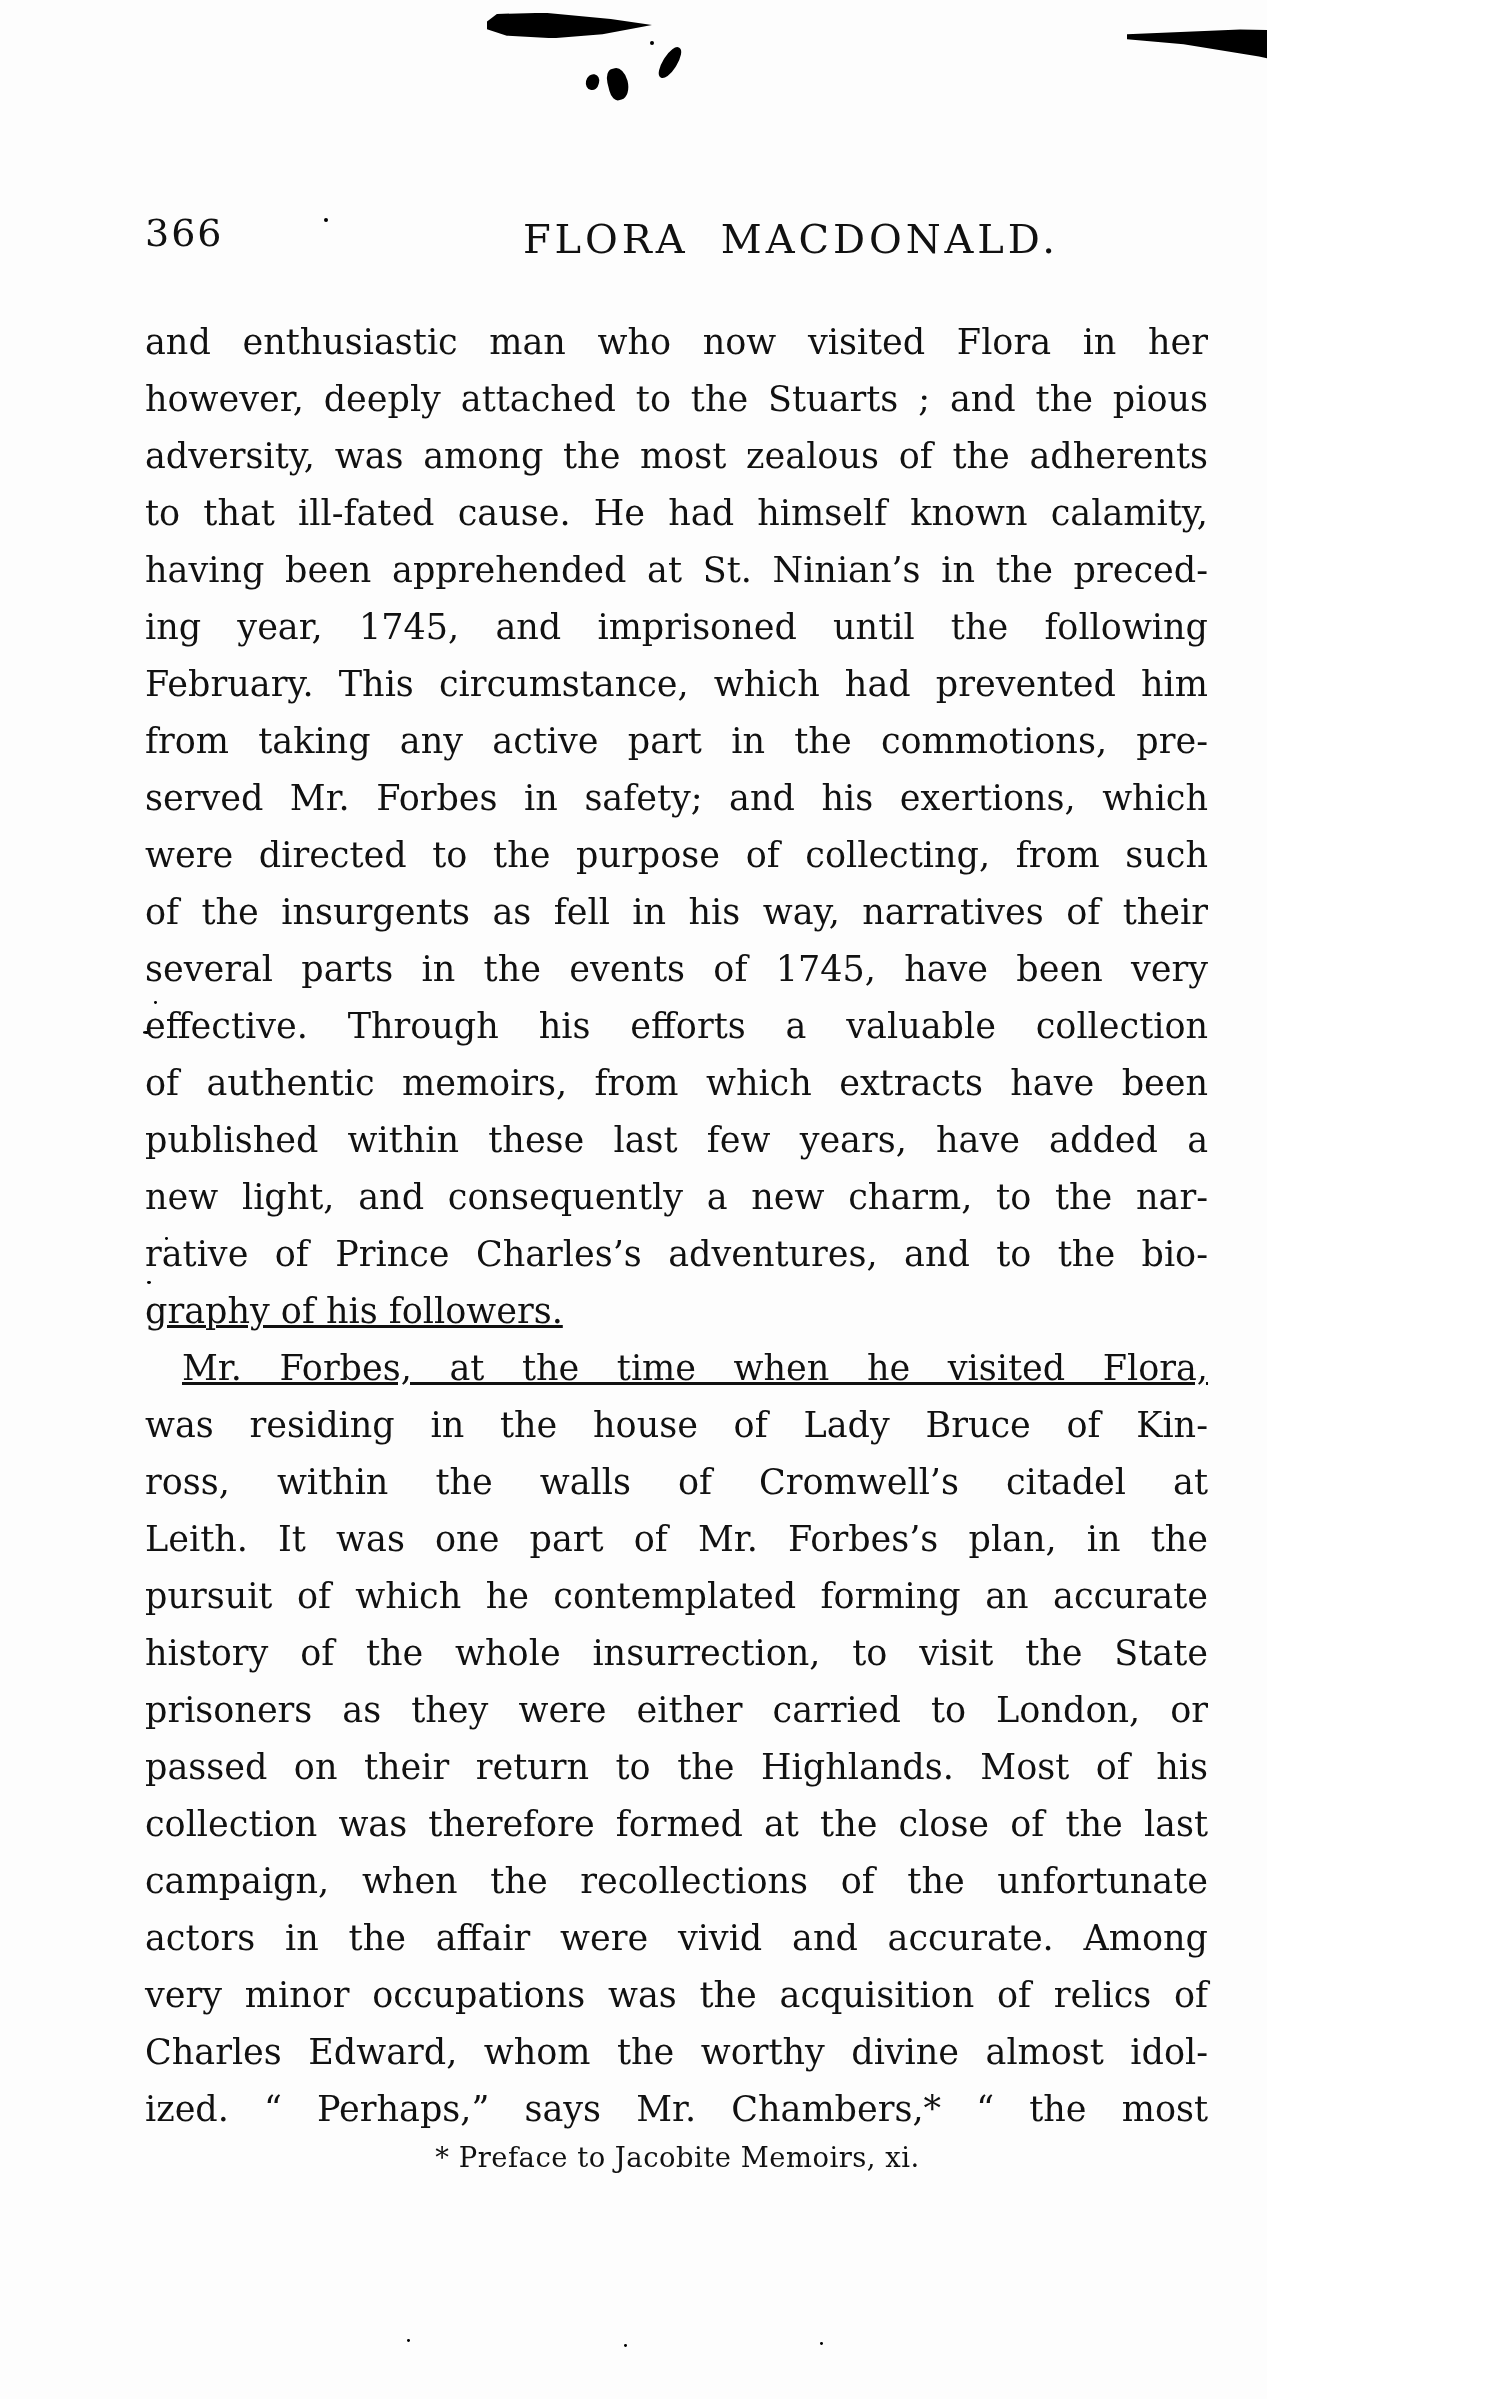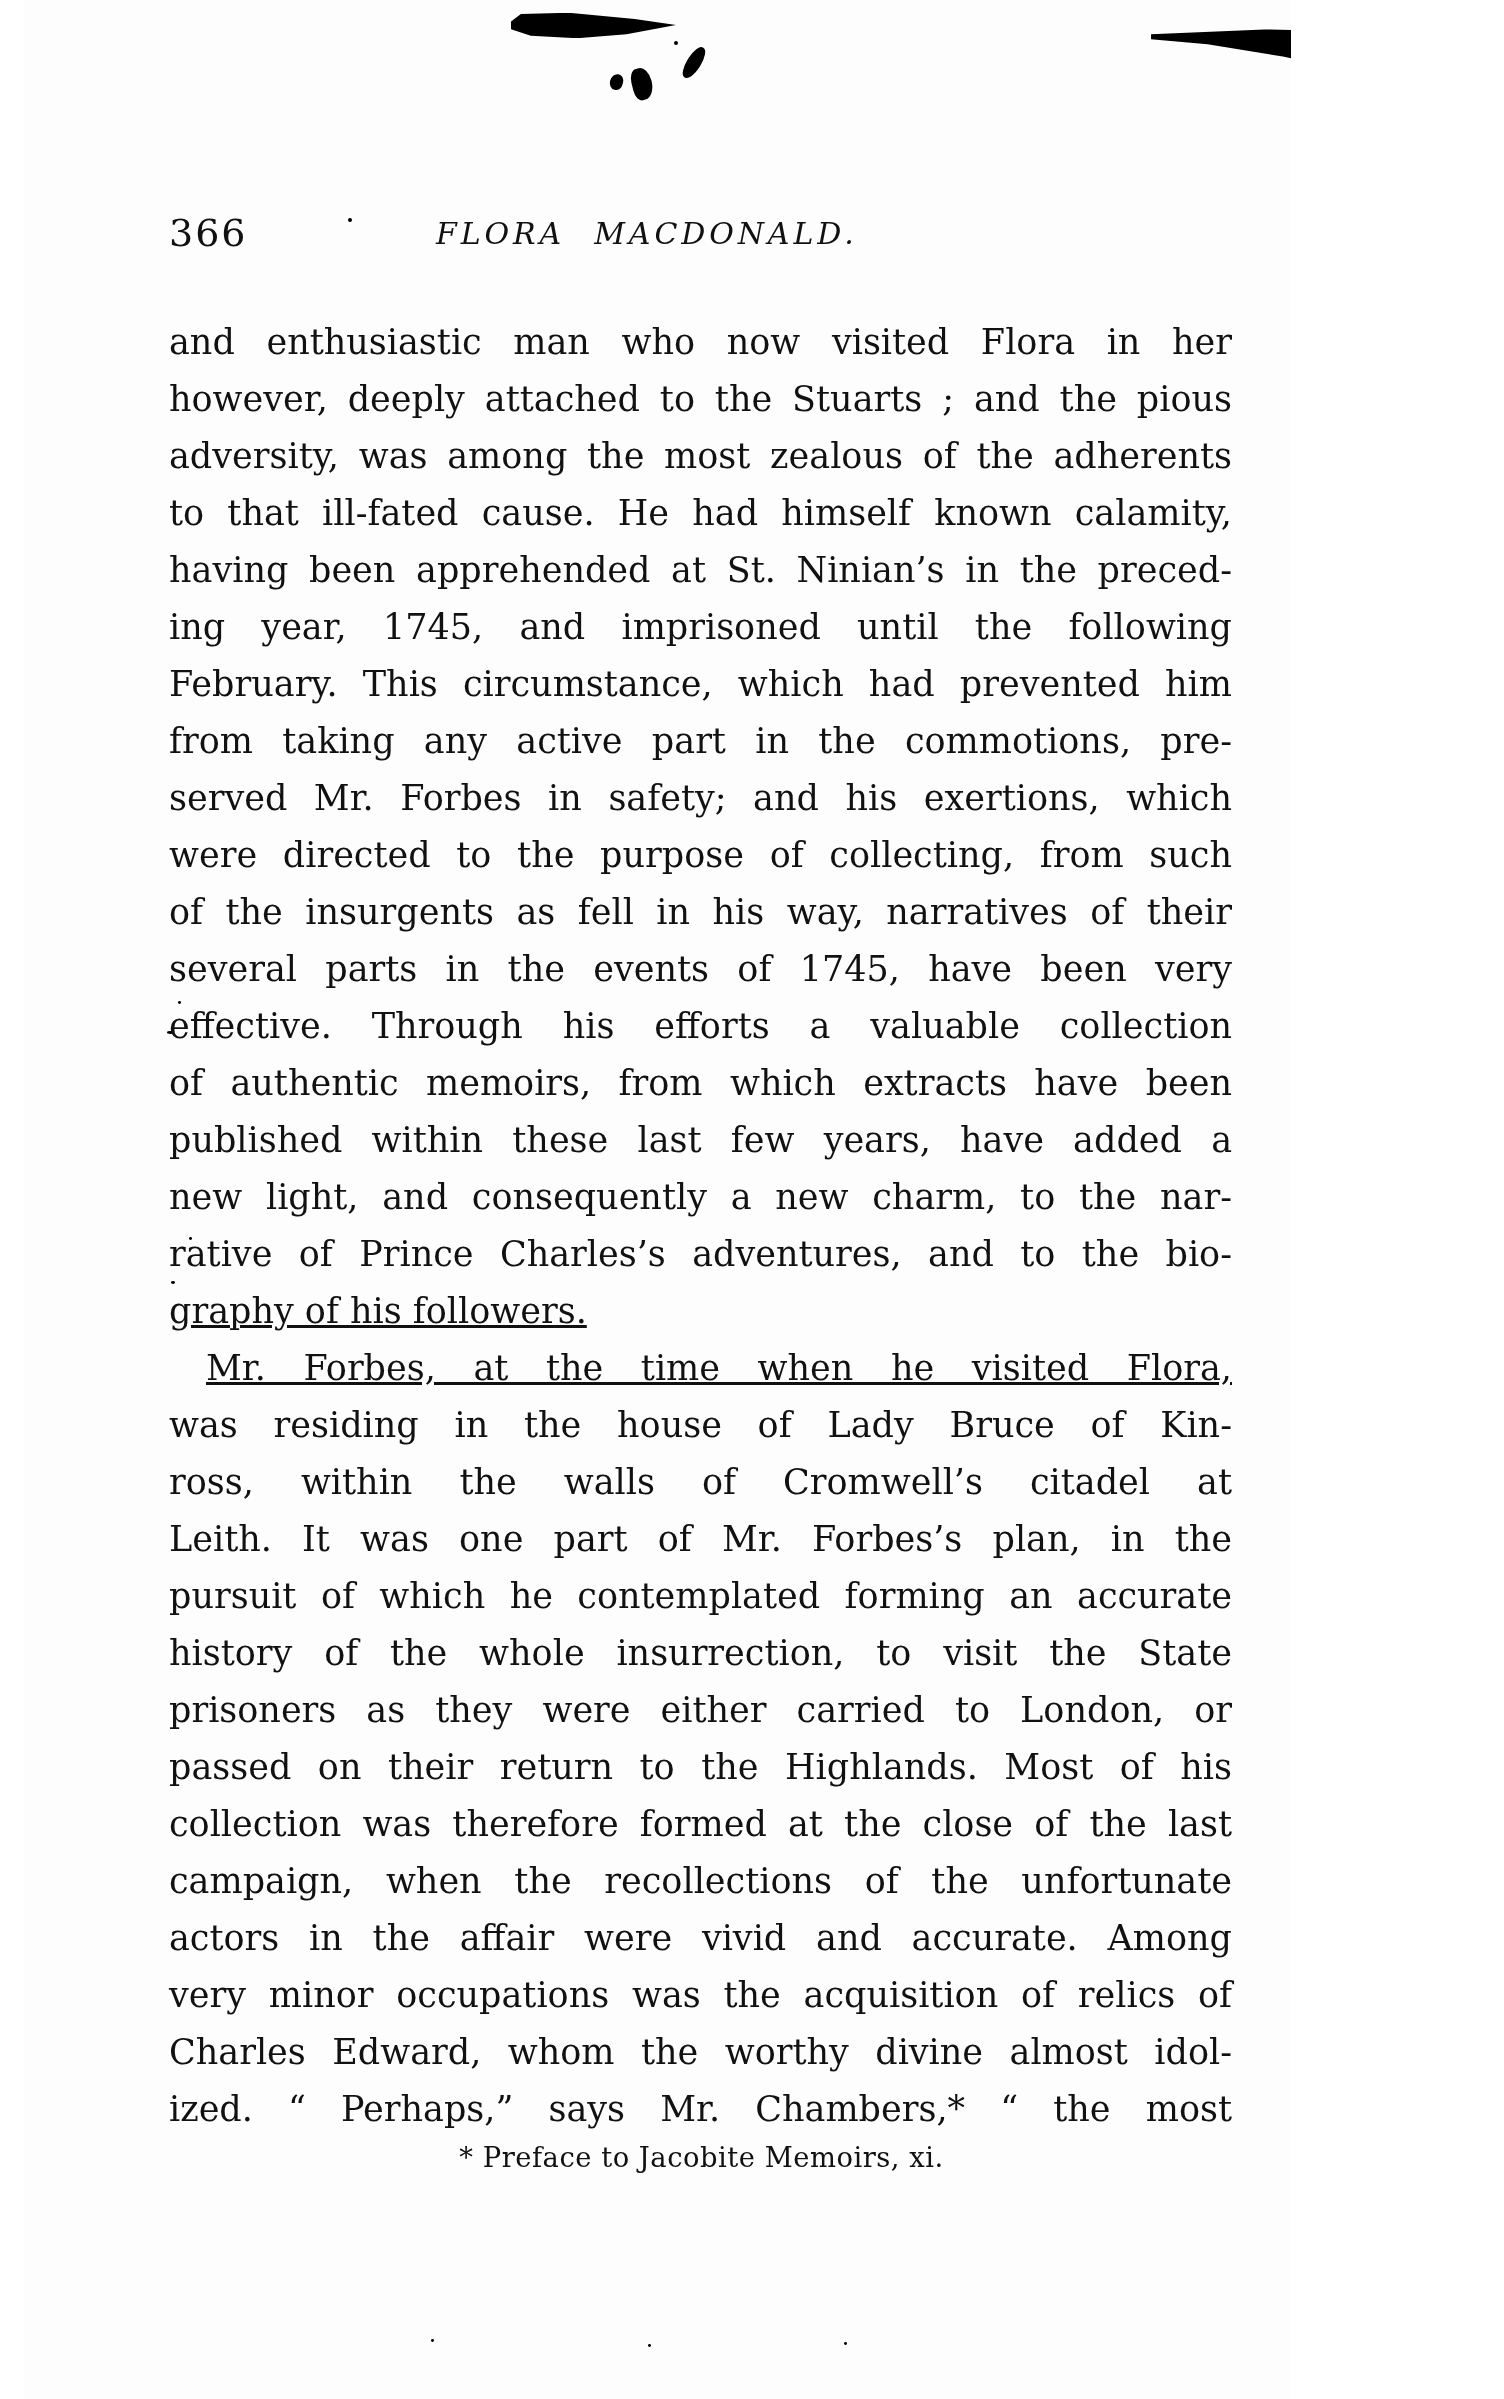--- a/index.html
+++ b/index.html
@@ -6,41 +6,39 @@
   * { margin: 0; padding: 0; box-sizing: border-box; }
   html, body { background: #ffffff; }
   .page {
     position: relative;
     width: 1267px;
     height: 2399px;
     background: var(--paper);
     overflow: hidden;
     font-family: "DejaVu Serif", "Liberation Serif", serif;
     color: var(--ink);
-    margin-left: 24px;
   }
   
   .page-number {
     position: absolute;
     left: 145px;
     top: 211px;
     font-size: 38px;
     letter-spacing: 2px;
   }
   .running-header {
     position: absolute;
     left: 412px;
     top: 216px;
     width: 647px;
-    text-align: left;
-    font-size: 30px;
+    text-align: right;
+    font-size: 40px;
     letter-spacing: 3.9px;
     word-spacing: 15.7px;
     white-space: nowrap;
-    font-style: italic;
   }
   
   .text-block {
     position: absolute;
     left: 145px;
     top: 314px;
     width: 1063px;
     font-size: 35px;
     line-height: 57px;
   }

